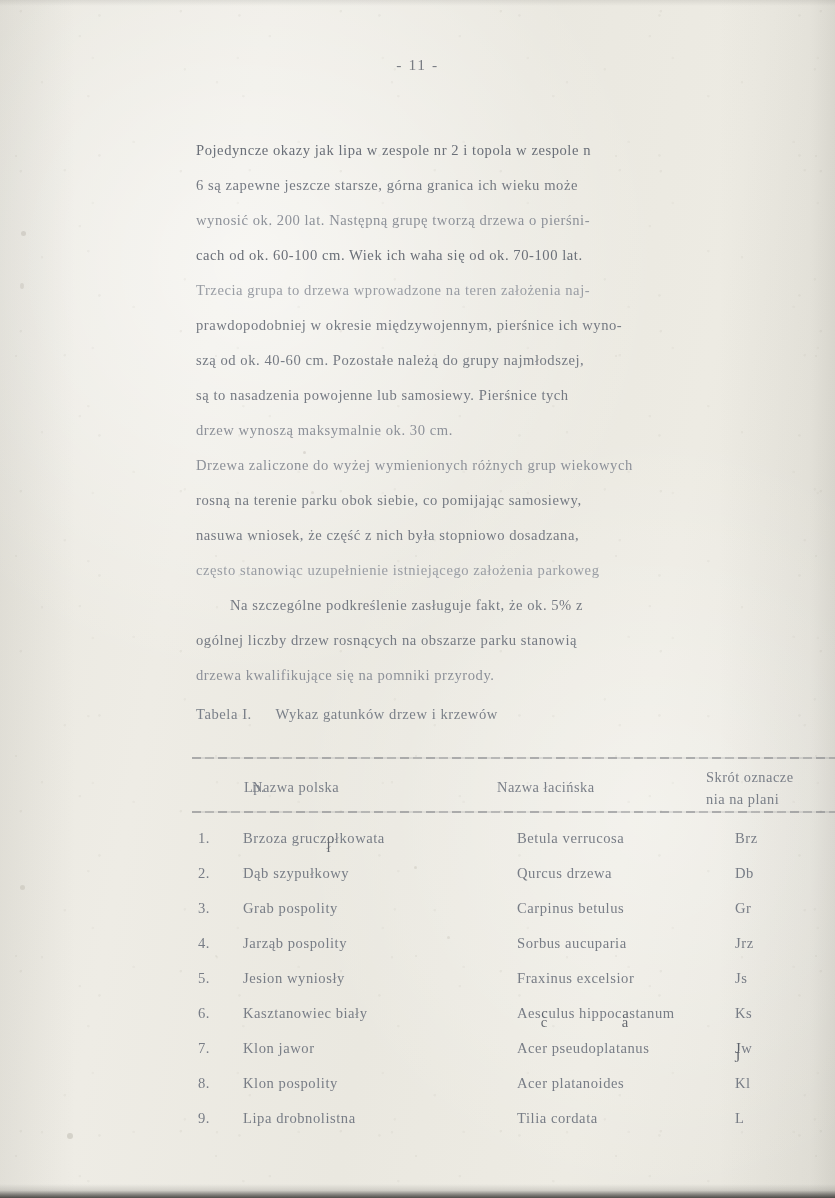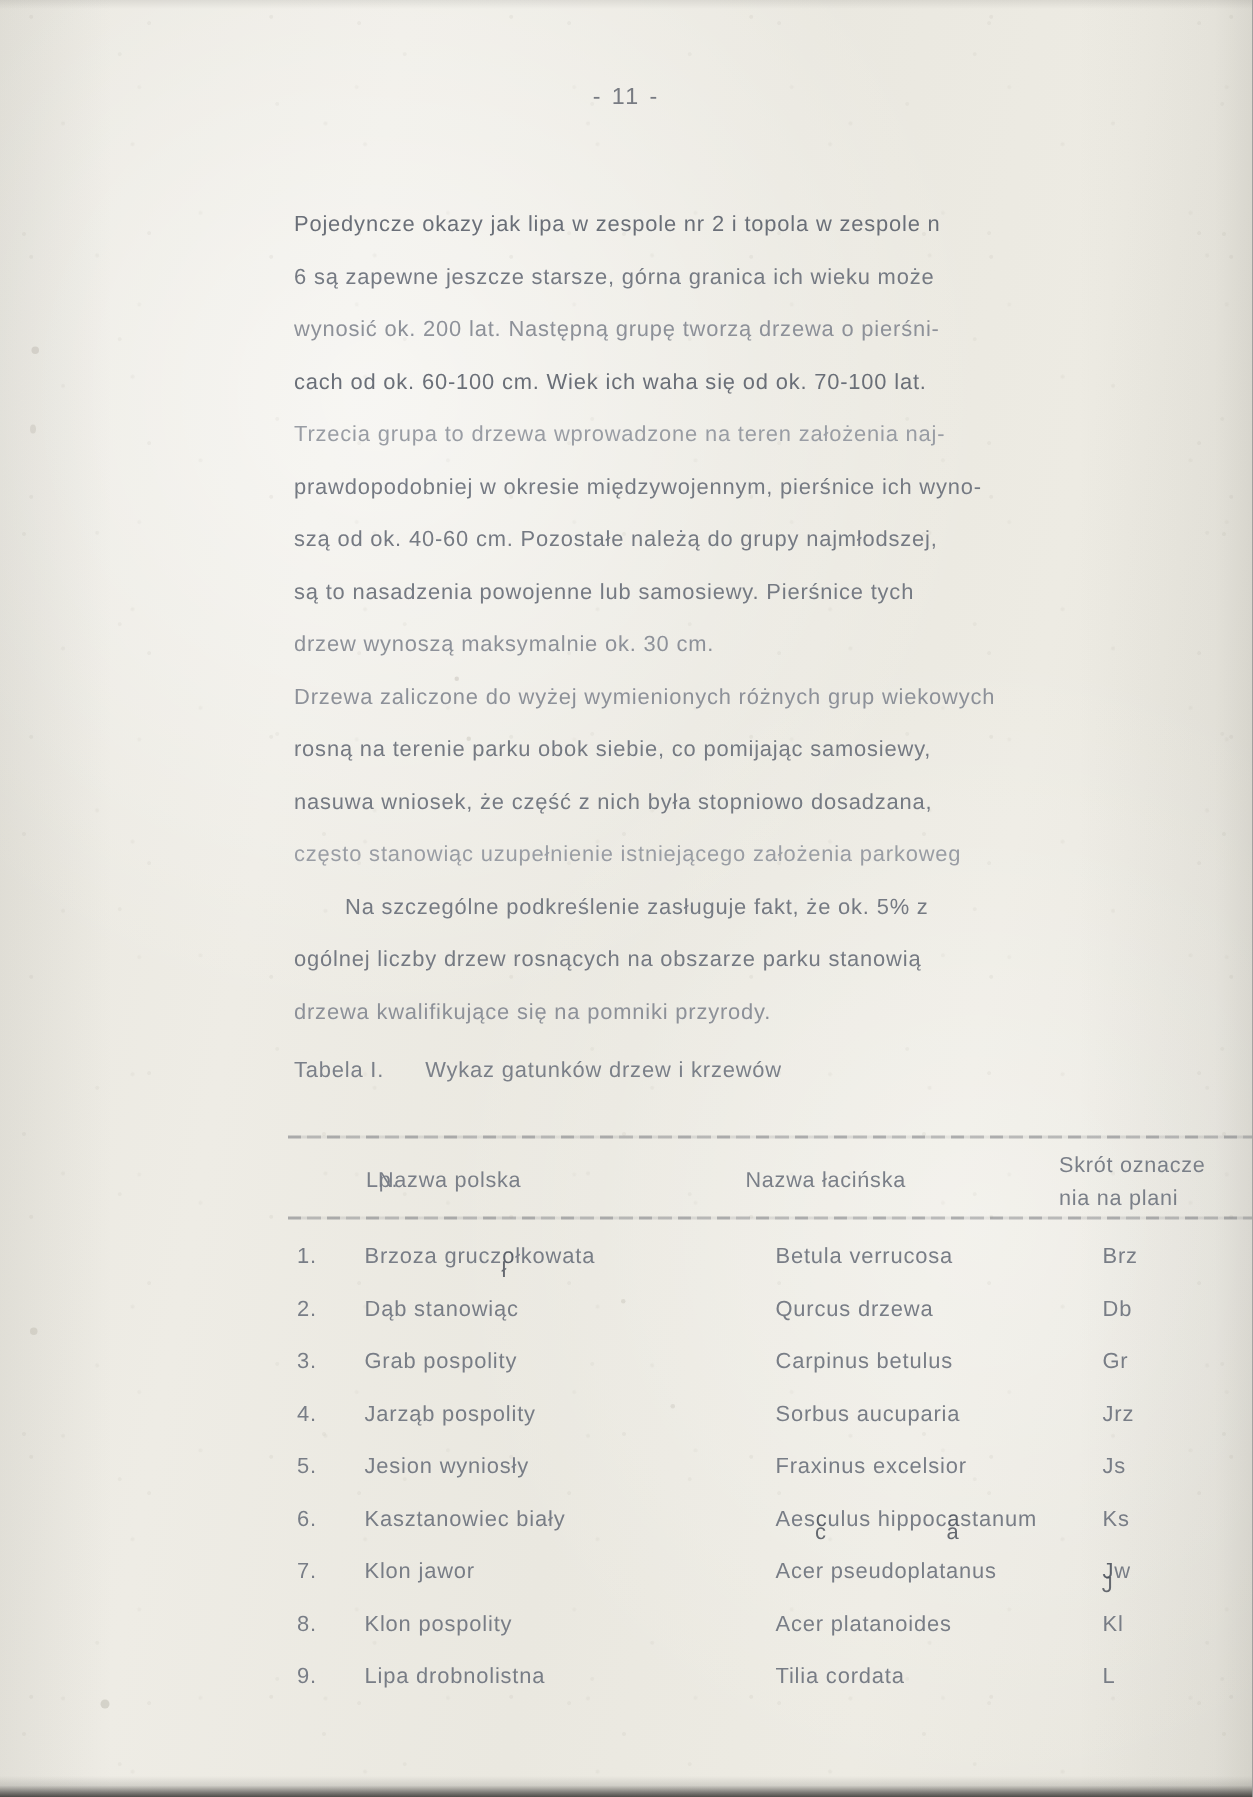--- a/index.html
+++ b/index.html
@@ -10,21 +10,21 @@
 
   .page {
     position: relative;
     width: 835px;
     height: 1198px;
     overflow: hidden;
     background:
       radial-gradient(ellipse 70% 50% at 30% 22%, rgba(255,255,255,0.55) 0%, rgba(255,255,255,0) 70%),
       radial-gradient(ellipse 60% 45% at 78% 68%, rgba(255,255,255,0.35) 0%, rgba(255,255,255,0) 72%),
       linear-gradient(100deg, #e9e7df 0%, #eeece5 26%, #eae8e0 52%, #edebe3 74%, #e6e4dc 100%);
-    font-family: Liberation Sans, sans-serif;
+    font-family: Liberation Serif, serif;
     color: #70757e;
   }
 
   
   .grain {
     position: absolute;
     inset: 0;
     pointer-events: none;
     opacity: .5;
     background-image:
@@ -246,21 +246,21 @@
 
   <div class="trow" style="top:821px;">
     <span class="cell c-num">1.</span>
     <span class="cell c-pol">Brzoza grucz<span class="ov" data-over="ł">o</span>łkowata</span>
     <span class="cell c-lat">Betula verrucosa</span>
     <span class="cell c-abbr">Brz</span>
   </div>
 
   <div class="trow" style="top:856px;">
     <span class="cell c-num">2.</span>
-    <span class="cell c-pol">Dąb stanowiąc</span>
+    <span class="cell c-pol">Dąb szypułkowy</span>
     <span class="cell c-lat">Qurcus drzewa</span>
     <span class="cell c-abbr">Db</span>
   </div>
 
   <div class="trow" style="top:891px;">
     <span class="cell c-num">3.</span>
     <span class="cell c-pol">Grab pospolity</span>
     <span class="cell c-lat">Carpinus betulus</span>
     <span class="cell c-abbr">Gr</span>
   </div>

